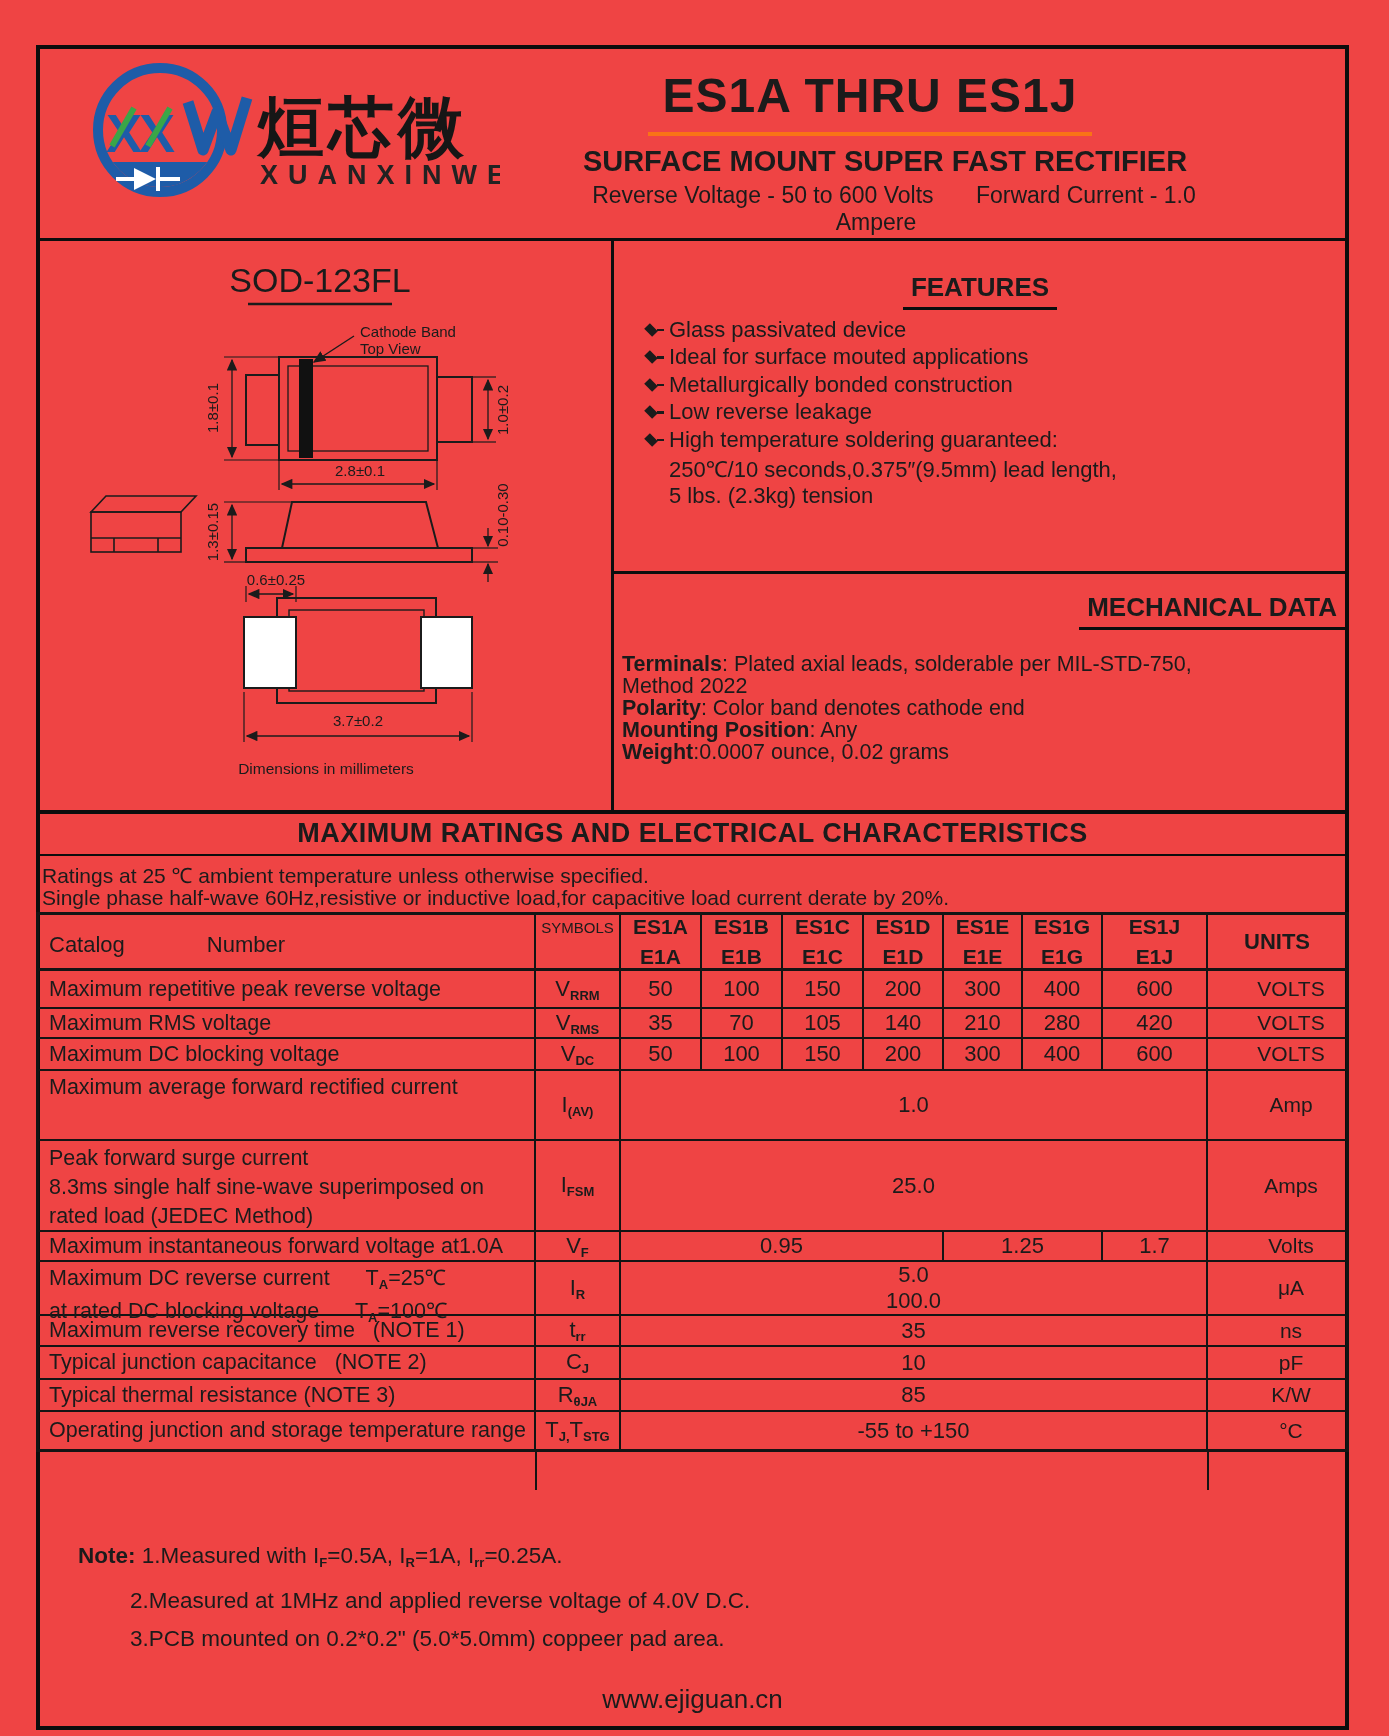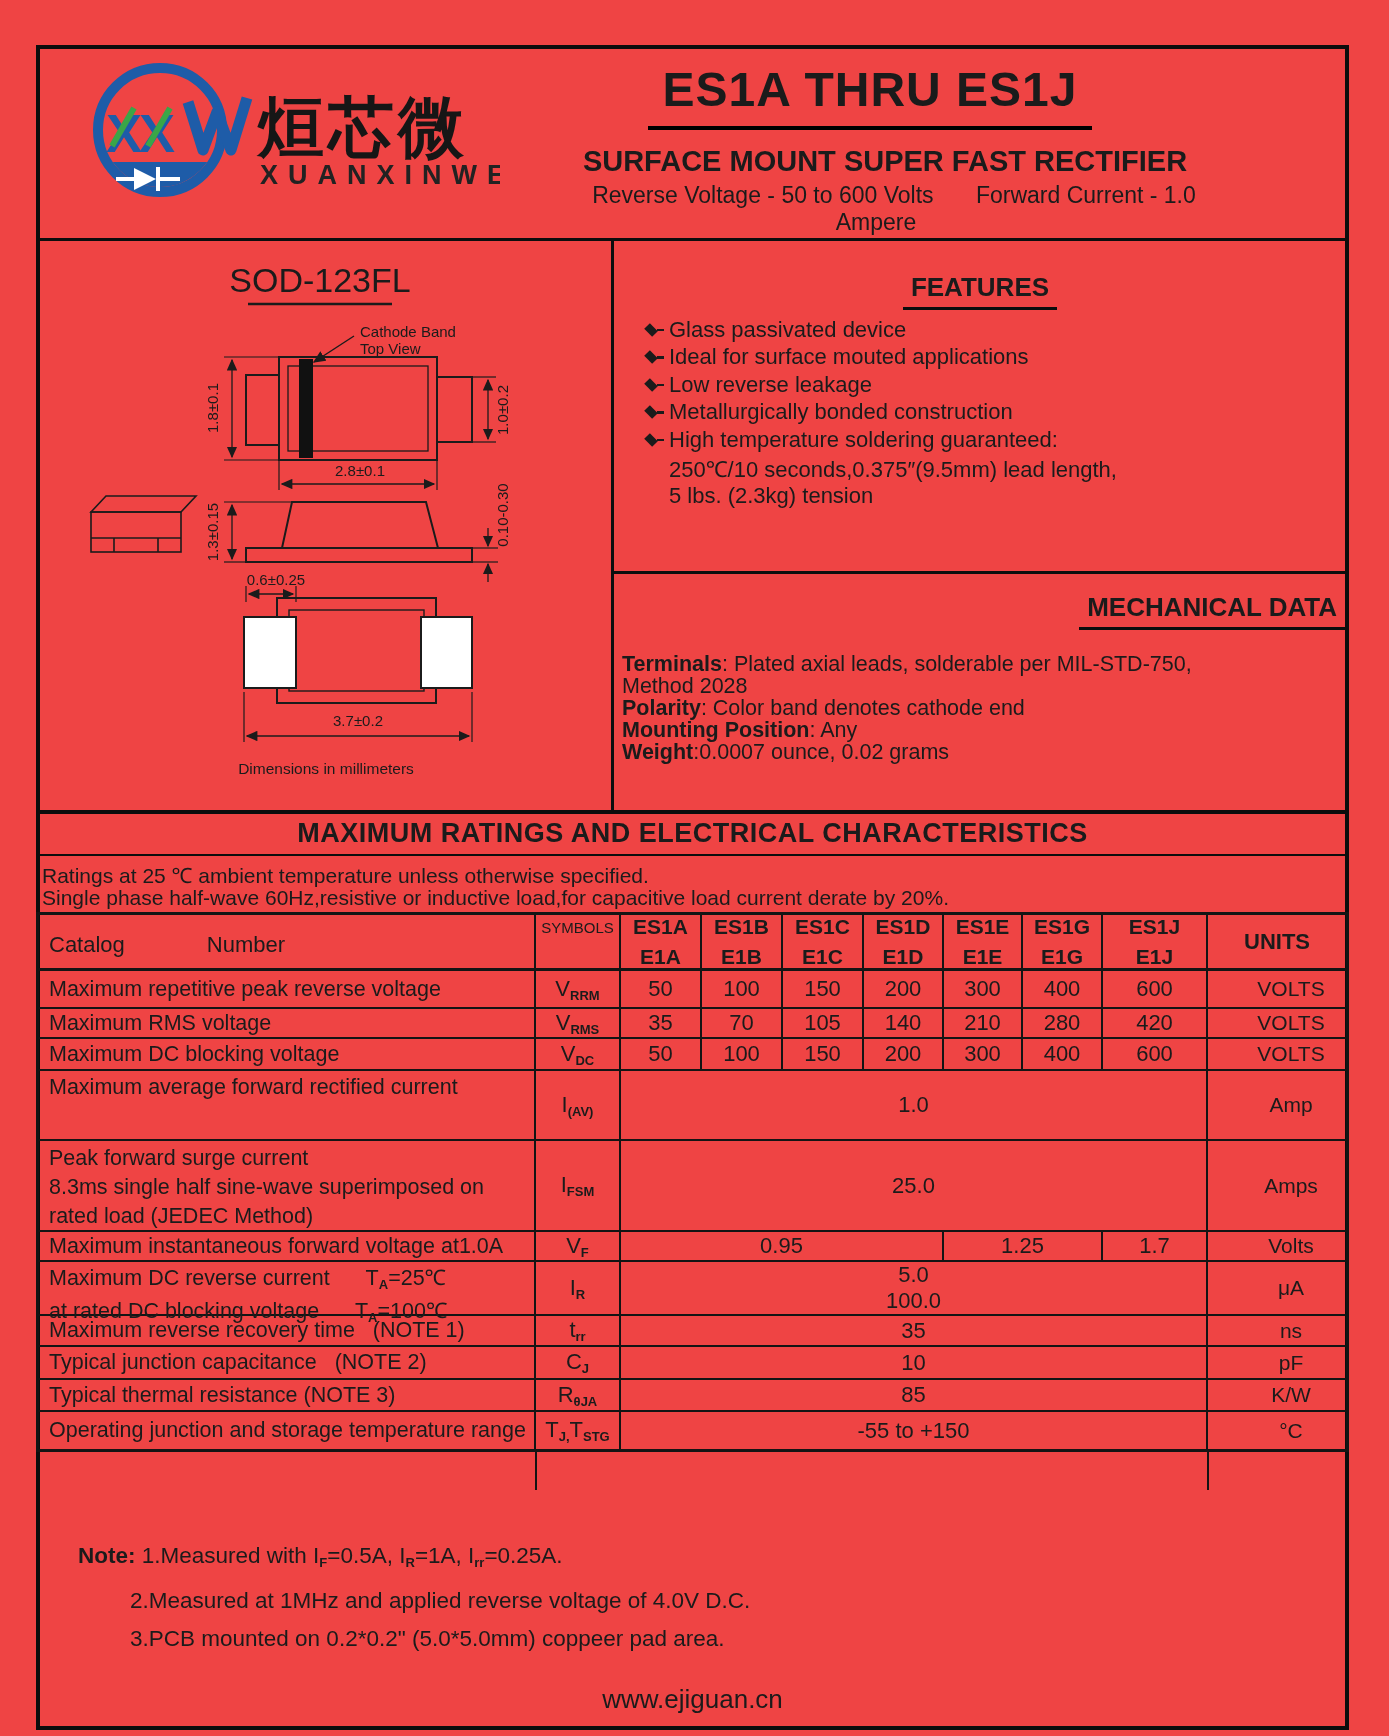--- a/index.html
+++ b/index.html
@@ -4,21 +4,21 @@
 <style>
   html,body{margin:0;padding:0;background:#888;}
   #page{position:relative;width:1389px;height:1736px;background:#ef4444;overflow:hidden;
         font-family:"Liberation Sans",sans-serif;color:#1b1b1b;}
   .abs{position:absolute;}
   #frame{left:36px;top:45px;width:1313px;height:1685px;border:4px solid #0d0d0d;box-sizing:border-box;}
   .hline{background:#0d0d0d;}
   
   #title-block{left:565px;top:62px;width:610px;text-align:center;}
   #main-title{display:inline-block;font-size:48px;font-weight:bold;letter-spacing:1px;
-              border-bottom:4px solid #000000;padding:0 14px 9px 14px;margin:0;}
+              border-bottom:4px solid #f97316;padding:0 14px 9px 14px;margin:6px;}
   #subtitle{left:565px;top:145px;width:640px;text-align:center;font-size:29px;font-weight:bold;}
   #hdr-line3{left:565px;top:182px;width:640px;text-align:center;font-size:23px;}
   #hdr-line3 span{margin:0 18px;}
   
   #features-title-wrap{left:615px;top:272px;width:730px;text-align:center;}
   .sec-title{display:inline-block;font-size:26px;font-weight:bold;border-bottom:3px solid #0d0d0d;
              padding:0 8px 4px 8px;}
   #features-list{left:645px;top:316px;width:700px;font-size:22px;}
   .feat-item{height:27.5px;display:flex;align-items:center;}
   .blt{position:relative;width:24px;height:10px;flex:0 0 24px;}
@@ -199,46 +199,46 @@
           <i class="d"></i>
           <i class="t"></i>
         </span>
         <span>Ideal for surface mouted applications</span>
       </div>
       <div class="feat-item">
         <span class="blt">
           <i class="d"></i>
           <i class="t"></i>
         </span>
-        <span>Low reverse leakage</span>
+        <span>Metallurgically bonded construction</span>
       </div>
       <div class="feat-item">
         <span class="blt">
           <i class="d"></i>
           <i class="t"></i>
         </span>
-        <span>Metallurgically bonded construction</span>
+        <span>Low reverse leakage</span>
       </div>
       <div class="feat-item">
         <span class="blt">
           <i class="d"></i>
           <i class="t"></i>
         </span>
         <span>High temperature soldering guaranteed:</span>
       </div>
       <div class="feat-cont">250℃/10 seconds,0.375″(9.5mm) lead length,</div>
       <div class="feat-cont">5 lbs. (2.3kg) tension</div>
     </div>
 
   <div class="abs" id="mech-title-wrap">
     <span class="sec-title">MECHANICAL DATA</span>
   </div>
   <div class="abs" id="mech-lines">
       <div><b>Terminals</b><span>: Plated axial leads, solderable per MIL-STD-750,</span></div>
-      <div><span>Method 2028</span></div>
+      <div><span>Method 2022</span></div>
       <div><b>Polarity</b><span>: Color band denotes cathode end</span></div>
       <div><b>Mounting Position</b><span>: Any</span></div>
       <div><b>Weight</b><span>:0.0007 ounce, 0.02 grams</span></div>
     </div>
 
   <div class="abs hline" style="left:36px;top:810px;width:1313px;height:4px"></div>
   <div class="abs" id="band-title">MAXIMUM RATINGS AND ELECTRICAL CHARACTERISTICS</div>
   <div class="abs hline" style="left:36px;top:854px;width:1313px;height:2px"></div>
   <div class="abs" id="cond1">Ratings at 25 ℃ ambient temperature unless otherwise specified.</div>
   <div class="abs" id="cond2">Single phase half-wave 60Hz,resistive or inductive load,for capacitive load current derate by 20%.</div>

